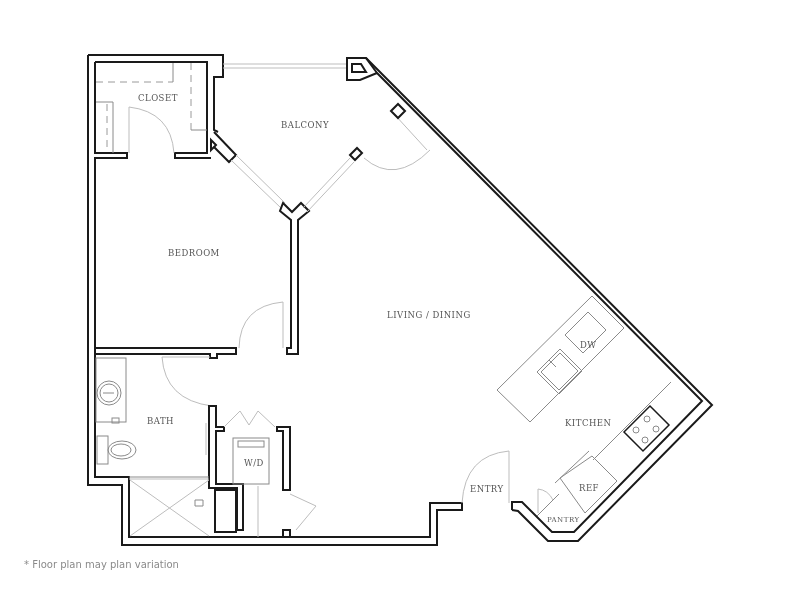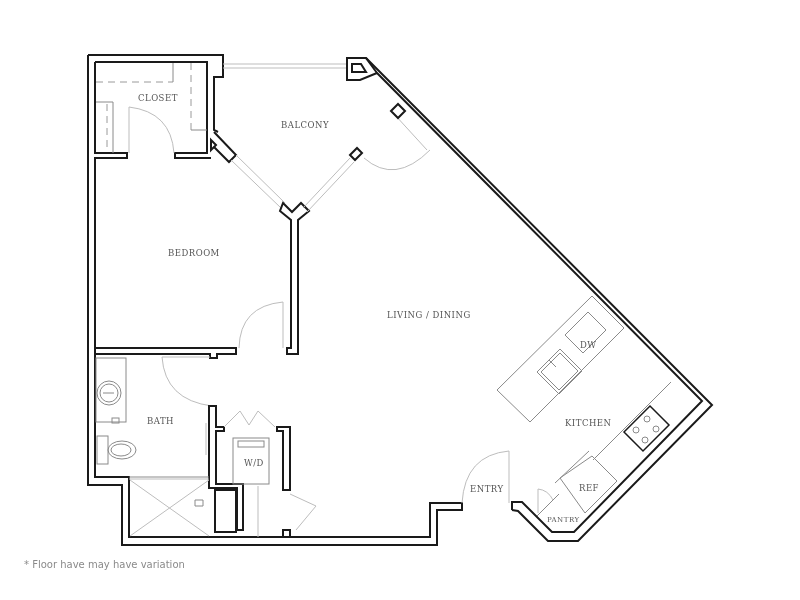--- a/index.html
+++ b/index.html
@@ -153,13 +153,13 @@
     <text class="room-label" x="580" y="348">DW</text>
     <text class="room-label" x="147" y="424">BATH</text>
     <text class="room-label" x="565" y="426">KITCHEN</text>
     <text class="room-label" x="244" y="466">W/D</text>
     <text class="room-label" x="470" y="492">ENTRY</text>
     <text class="room-label" x="579" y="491">REF</text>
     <text class="room-label small-label" x="547" y="522">PANTRY</text>
   </g>
 </svg>
 
-<div class="footnote">* Floor have may have variation</div>
+<div class="footnote">* Floor plan may plan variation</div>
 
 </body></html>

